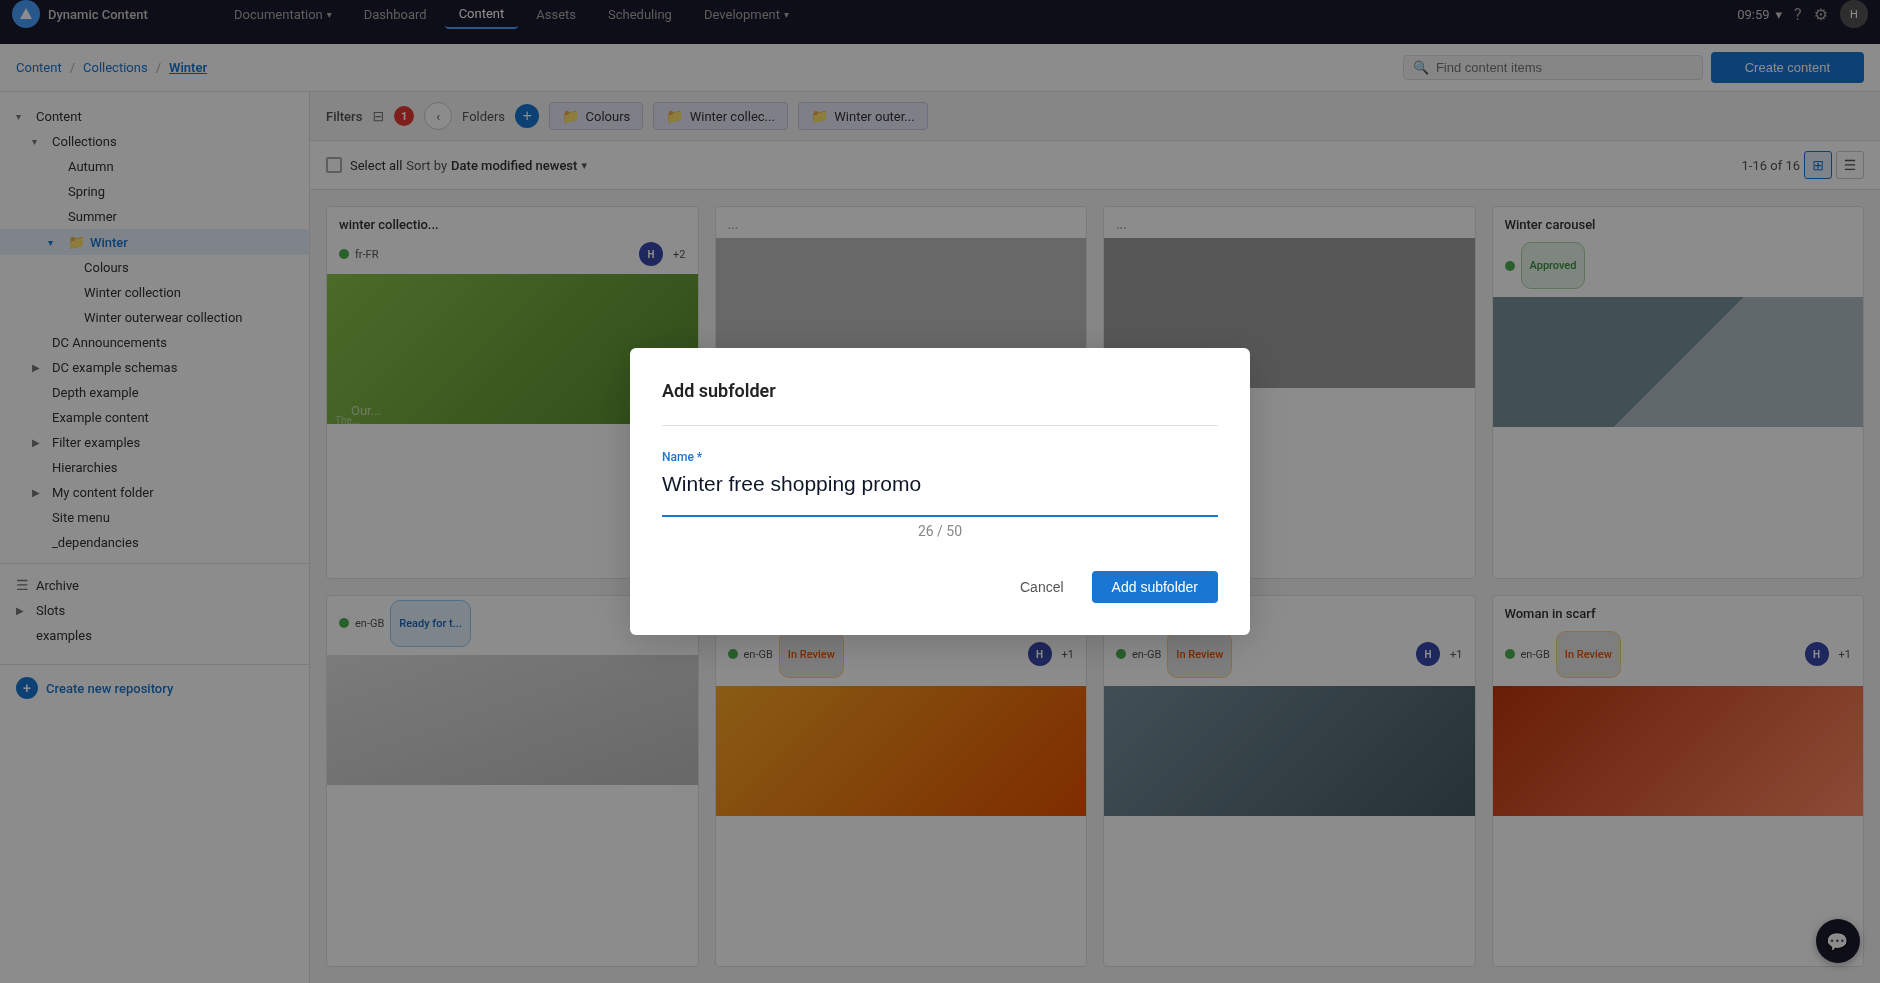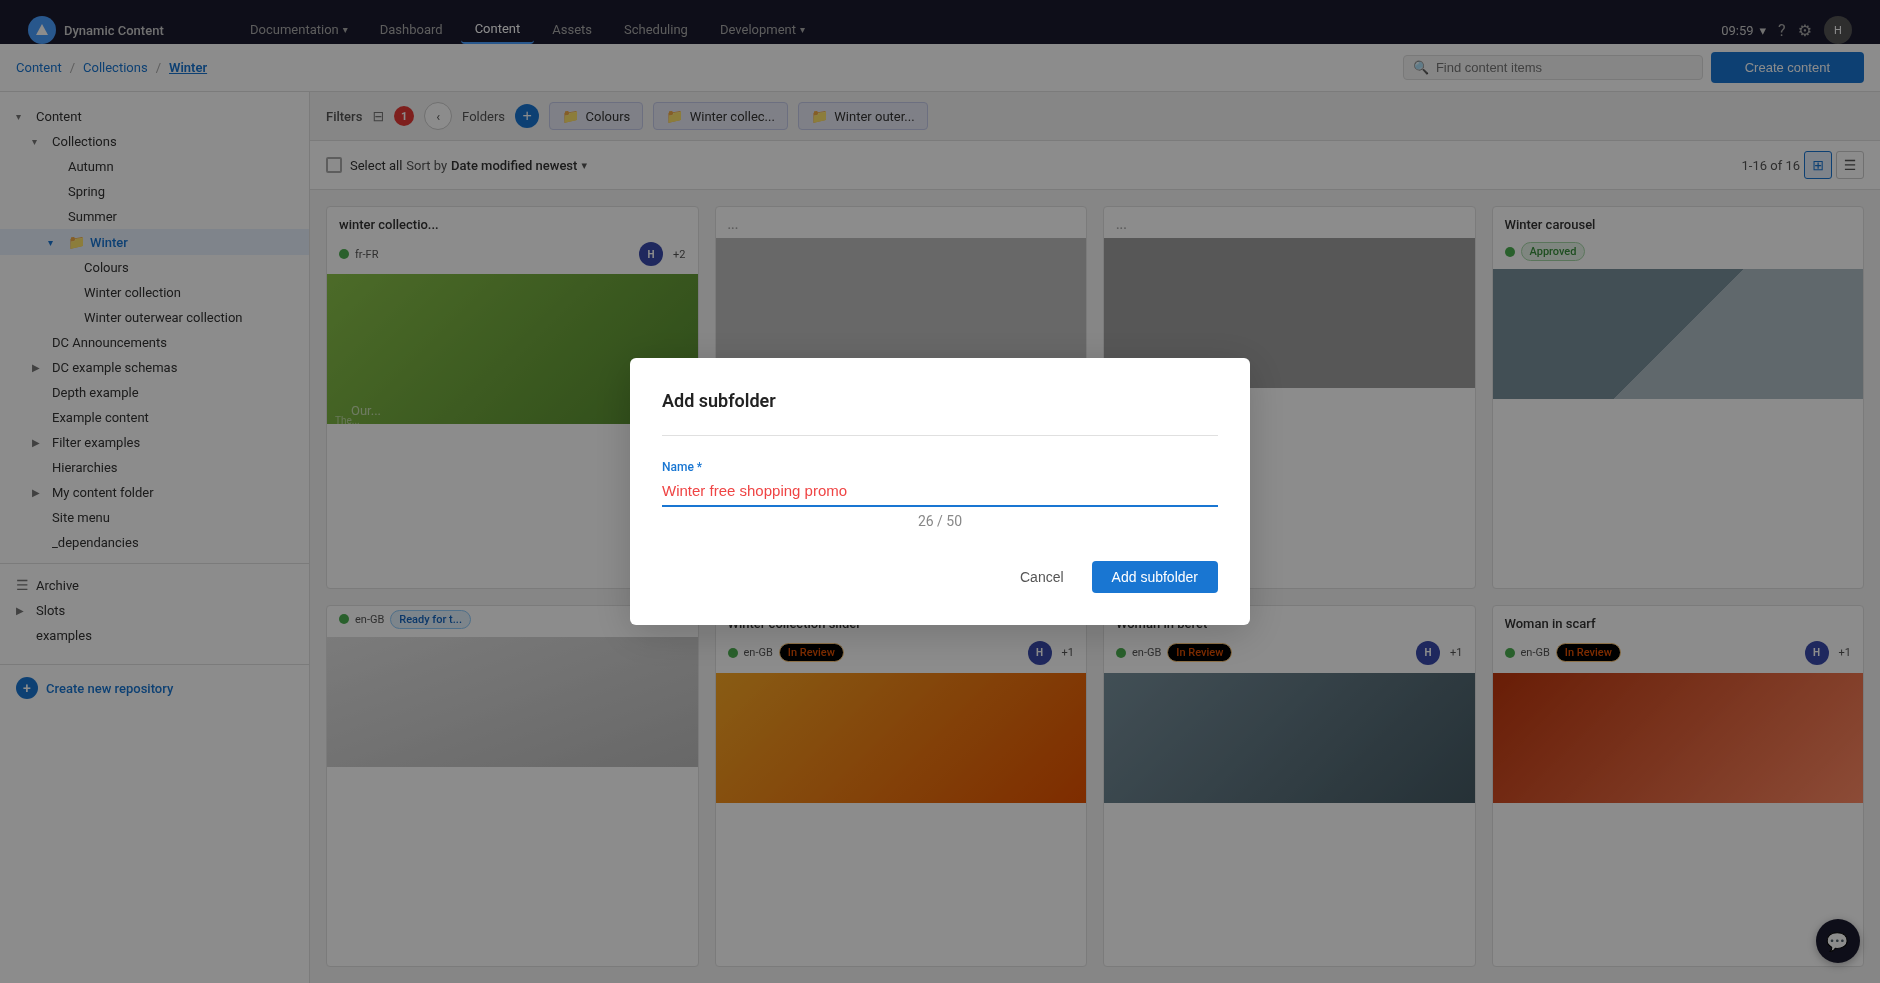--- a/index.html
+++ b/index.html
@@ -1,19 +1,19 @@
 <!DOCTYPE html>
 <html><head>
   <meta charset="utf-8">
   <style>
     * { box-sizing: border-box; margin: 0; padding: 0; }
     body { font-family: -apple-system, BlinkMacSystemFont, 'Segoe UI', Roboto, sans-serif; font-size: 13px; background: #f4f4f4; color: #333; overflow: hidden; height: 983px; width: 1880px; }
 
     
-    .top-nav { display: flex; align-items: flex-end; background: #1a1a2e; height: 44px; padding: 0 28px; gap: 8px; }
+    .top-nav { display: flex; align-items: flex-start; background: #1a1a2e; height: 44px; padding: 0 12px; gap: 8px; }
     .logo-area { display: flex; align-items: center; gap: 8px; min-width: 200px; }
     .logo-icon { width: 28px; height: 28px; background: #4a9eff; border-radius: 50%; display: flex; align-items: center; justify-content: center; }
     .logo-icon svg { fill: white; width: 16px; height: 16px; }
     .app-title { color: #ccc; font-size: 13px; font-weight: 500; }
     .nav-items { display: flex; align-items: center; flex: 1; gap: 4px; }
     .nav-item { color: #aaa; font-size: 13px; padding: 6px 14px; cursor: pointer; border-radius: 4px; display: flex; align-items: center; gap: 4px; }
     .nav-item.active { color: #fff; border-bottom: 2px solid #4a9eff; }
     .nav-item .caret { font-size: 10px; }
     .nav-right { display: flex; align-items: center; gap: 12px; margin-left: auto; }
     .time { color: #ccc; font-size: 13px; display: flex; align-items: center; gap: 6px; }
@@ -72,37 +72,37 @@
     .view-btn { width: 28px; height: 28px; border: 1px solid #ccc; border-radius: 3px; background: #fff; display: flex; align-items: center; justify-content: center; cursor: pointer; color: #555; font-size: 14px; }
     .view-btn.active { background: #e8f0fe; border-color: #1976d2; color: #1976d2; }
 
     
     .content-grid { flex: 1; overflow-y: auto; padding: 16px; display: grid; grid-template-columns: repeat(4, 1fr); gap: 16px; background: #f4f4f4; }
     .content-card { background: #fff; border-radius: 4px; overflow: hidden; border: 1px solid #e0e0e0; cursor: pointer; }
     .card-header { padding: 10px 12px 6px; }
     .card-title { font-size: 13px; font-weight: 500; color: #333; }
     .card-meta { display: flex; align-items: center; gap: 6px; padding: 4px 12px 8px; }
     .card-locale { font-size: 11px; color: #555; }
-    .status-badge { font-size: 11px; padding: 2px 8px; border-radius: 10px; font-weight: 500; }
+    .status-badge { font-size: 11px; padding: 16px 8px; border-radius: 10px; font-weight: 500; }
     .status-approved { background: #e8f5e9; color: #388e3c; border: 1px solid #a5d6a7; }
-    .status-review { background: #000000; color: #e65100; border: 1px solid #ffcc80; text-align: right; }
+    .status-review { background: #e5e5e5; color: #e65100; border: 1px solid #ffcc80; text-align: right; }
     .status-ready { background: #e3f2fd; color: #1565c0; border: 1px solid #90caf9; }
     .card-avatar { width: 24px; height: 24px; background: #3949ab; border-radius: 50%; display: flex; align-items: center; justify-content: center; color: #fff; font-size: 10px; font-weight: bold; margin-left: auto; }
     .card-plus { font-size: 11px; color: #555; margin-left: 4px; }
     .card-image { width: 100%; height: 150px; object-fit: cover; background: #ccc; display: flex; align-items: center; justify-content: center; overflow: hidden; }
     .green-dot { width: 10px; height: 10px; background: #4caf50; border-radius: 50%; }
 
     
     .modal-overlay { position: fixed; top: 0; left: 0; right: 0; bottom: 0; background: rgba(0,0,0,0.45); display: flex; align-items: center; justify-content: center; z-index: 1000; }
     .modal { background: #fff; border-radius: 6px; width: 620px; padding: 32px; box-shadow: 0 8px 40px rgba(0,0,0,0.18); }
     .modal-title { font-size: 18px; font-weight: 600; color: #222; margin-bottom: 24px; }
     .modal-divider { height: 1px; background: #e0e0e0; margin-bottom: 24px; }
     .modal-field label { font-size: 12px; color: #1976d2; font-weight: 500; margin-bottom: 4px; display: block; }
     .modal-field label span.req { color: #1976d2; }
-    .modal-input { width: 100%; border: none; border-bottom: 2px solid #1976d2; outline: none; font-size: 15px; padding: 4px 0 6px; color: #ef4444; background: transparent; }
+    .modal-input { width: 100%; border: none; border-bottom: 2px solid #1976d2; outline: none; font-size: 21px; padding: 4px 0 19px; color: #0f172a; background: transparent; }
     .modal-counter { text-align: center; font-size: 14px; color: #888; margin-top: 6px; }
     .modal-actions { display: flex; justify-content: flex-end; gap: 12px; margin-top: 32px; }
     .cancel-btn { background: transparent; border: none; color: #555; font-size: 14px; padding: 8px 16px; cursor: pointer; border-radius: 4px; }
     .add-subfolder-btn { background: #1976d2; color: #fff; border: none; border-radius: 4px; padding: 8px 20px; font-size: 14px; cursor: pointer; font-weight: 500; }
 
     
     ::-webkit-scrollbar { width: 6px; height: 6px; }
     ::-webkit-scrollbar-track { background: #f0f0f0; }
     ::-webkit-scrollbar-thumb { background: #ccc; border-radius: 3px; }
 

